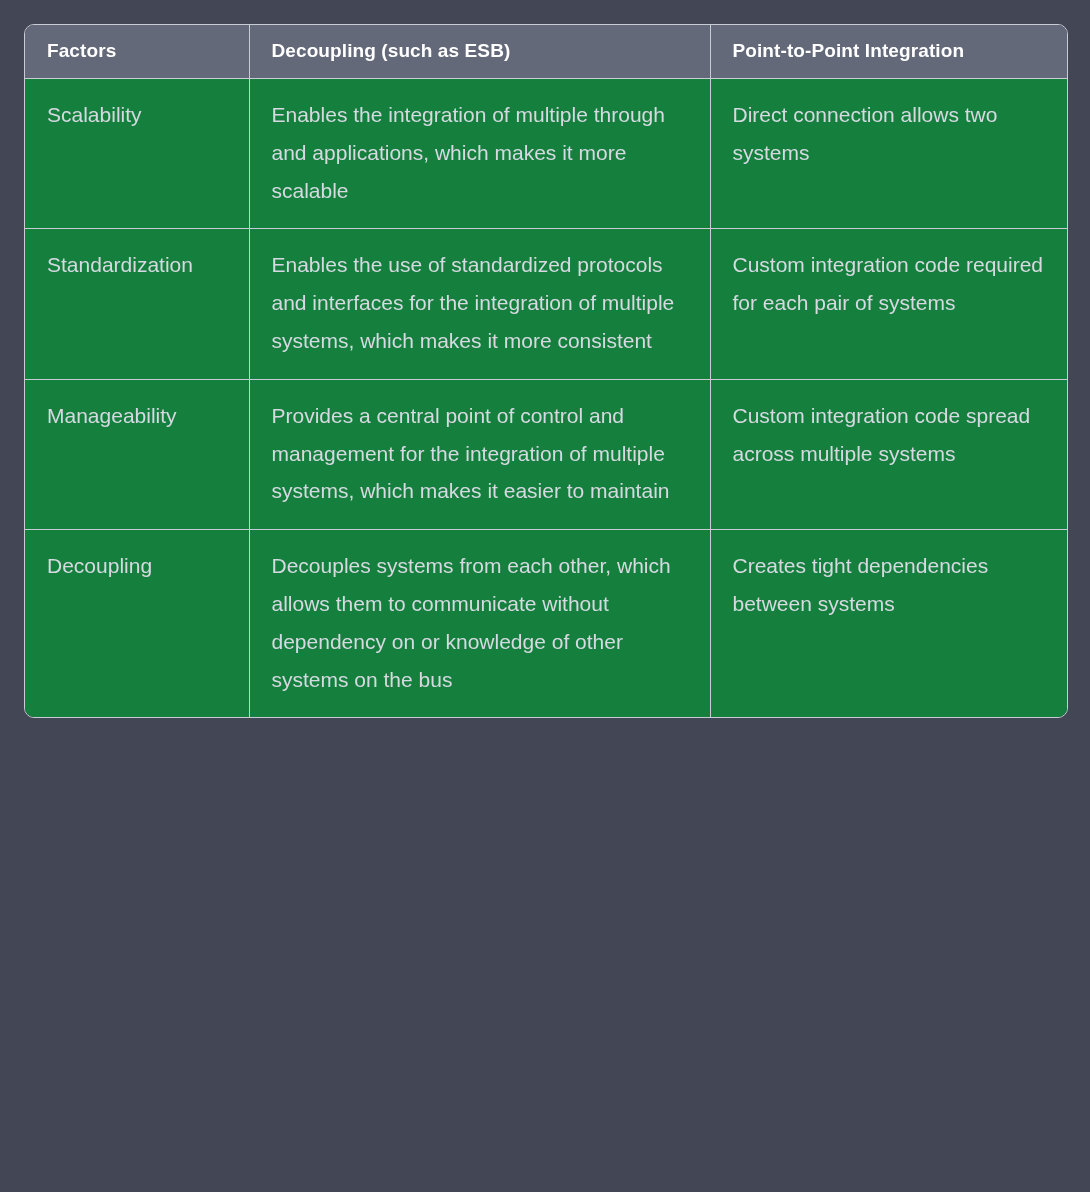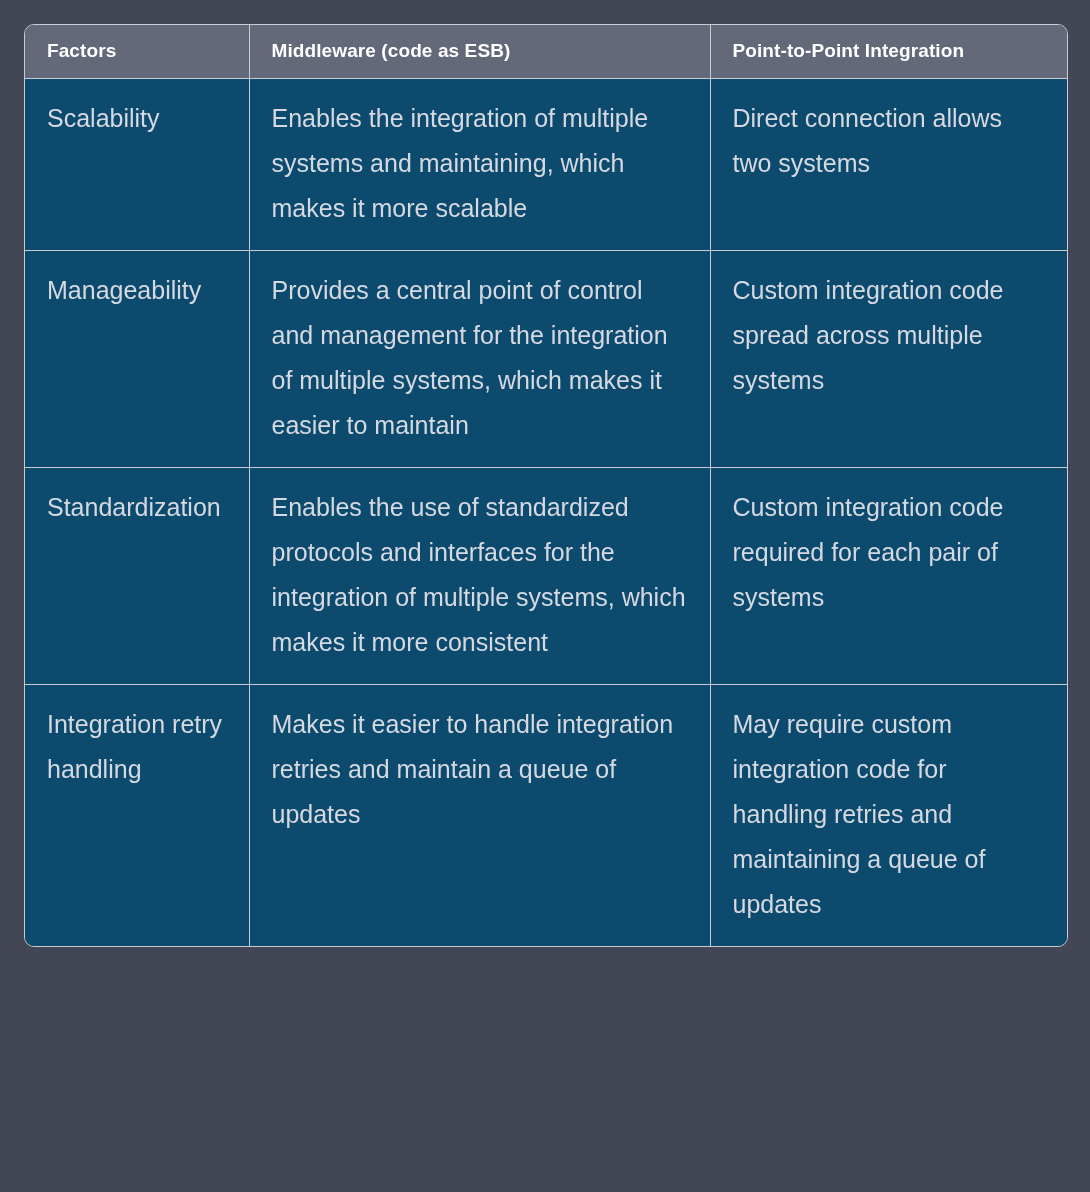--- a/index.html
+++ b/index.html
@@ -44,70 +44,70 @@
     padding: 15px 22px 16px 22px;
     border-right: 1px solid #c9ccd4;
     border-bottom: 1px solid #c9ccd4;
     vertical-align: middle;
     letter-spacing: 0.1px;
   }
   thead th:last-child { border-right: none; margin-left: 14px; }
 
   tbody td {
     color: #d6d9e1;
-    font-size: 25px;
+    font-size: 21px;
     font-weight: normal;
     text-align: left;
     vertical-align: top;
     padding: 17px 22px 19px 22px;
     border-right: 1px solid #c9ccd4;
     border-bottom: 1px solid #c9ccd4;
     line-height: 1.80;
-    background: #0c4a6e;
+    background: #15803d;
   }
   tbody td:last-child { border-right: none; }
   tbody tr:last-child td { border-bottom: none; }
 
   td.factor { color: #d6d9e1; }
 </style>
 </head>
 <body>
 
 <div class="page">
   <div class="table-wrap">
     <table class="cmp">
       <colgroup>
         <col class="c1">
         <col class="c2">
         <col class="c3">
       </colgroup>
       <thead>
         <tr>
           <th>Factors</th>
-          <th>Middleware (code as ESB)</th>
+          <th>Decoupling (such as ESB)</th>
           <th>Point-to-Point Integration</th>
         </tr>
       </thead>
       <tbody>
         <tr>
           <td class="factor">Scalability</td>
-          <td>Enables the integration of multiple systems and maintaining, which makes it more scalable</td>
+          <td>Enables the integration of multiple through and applications, which makes it more scalable</td>
           <td>Direct connection allows two systems</td>
+        </tr>
+        <tr>
+          <td class="factor">Standardization</td>
+          <td>Enables the use of standardized protocols and interfaces for the integration of multiple systems, which makes it more consistent</td>
+          <td>Custom integration code required for each pair of systems</td>
         </tr>
         <tr>
           <td class="factor">Manageability</td>
           <td>Provides a central point of control and management for the integration of multiple systems, which makes it easier to maintain</td>
           <td>Custom integration code spread across multiple systems</td>
         </tr>
         <tr>
-          <td class="factor">Standardization</td>
-          <td>Enables the use of standardized protocols and interfaces for the integration of multiple systems, which makes it more consistent</td>
-          <td>Custom integration code required for each pair of systems</td>
-        </tr>
-        <tr>
-          <td class="factor">Integration retry handling</td>
-          <td>Makes it easier to handle integration retries and maintain a queue of updates</td>
-          <td>May require custom integration code for handling retries and maintaining a queue of updates</td>
+          <td class="factor">Decoupling</td>
+          <td>Decouples systems from each other, which allows them to communicate without dependency on or knowledge of other systems on the bus</td>
+          <td>Creates tight dependencies between systems</td>
         </tr>
       </tbody>
     </table>
   </div>
 </div>
 
 </body></html>

